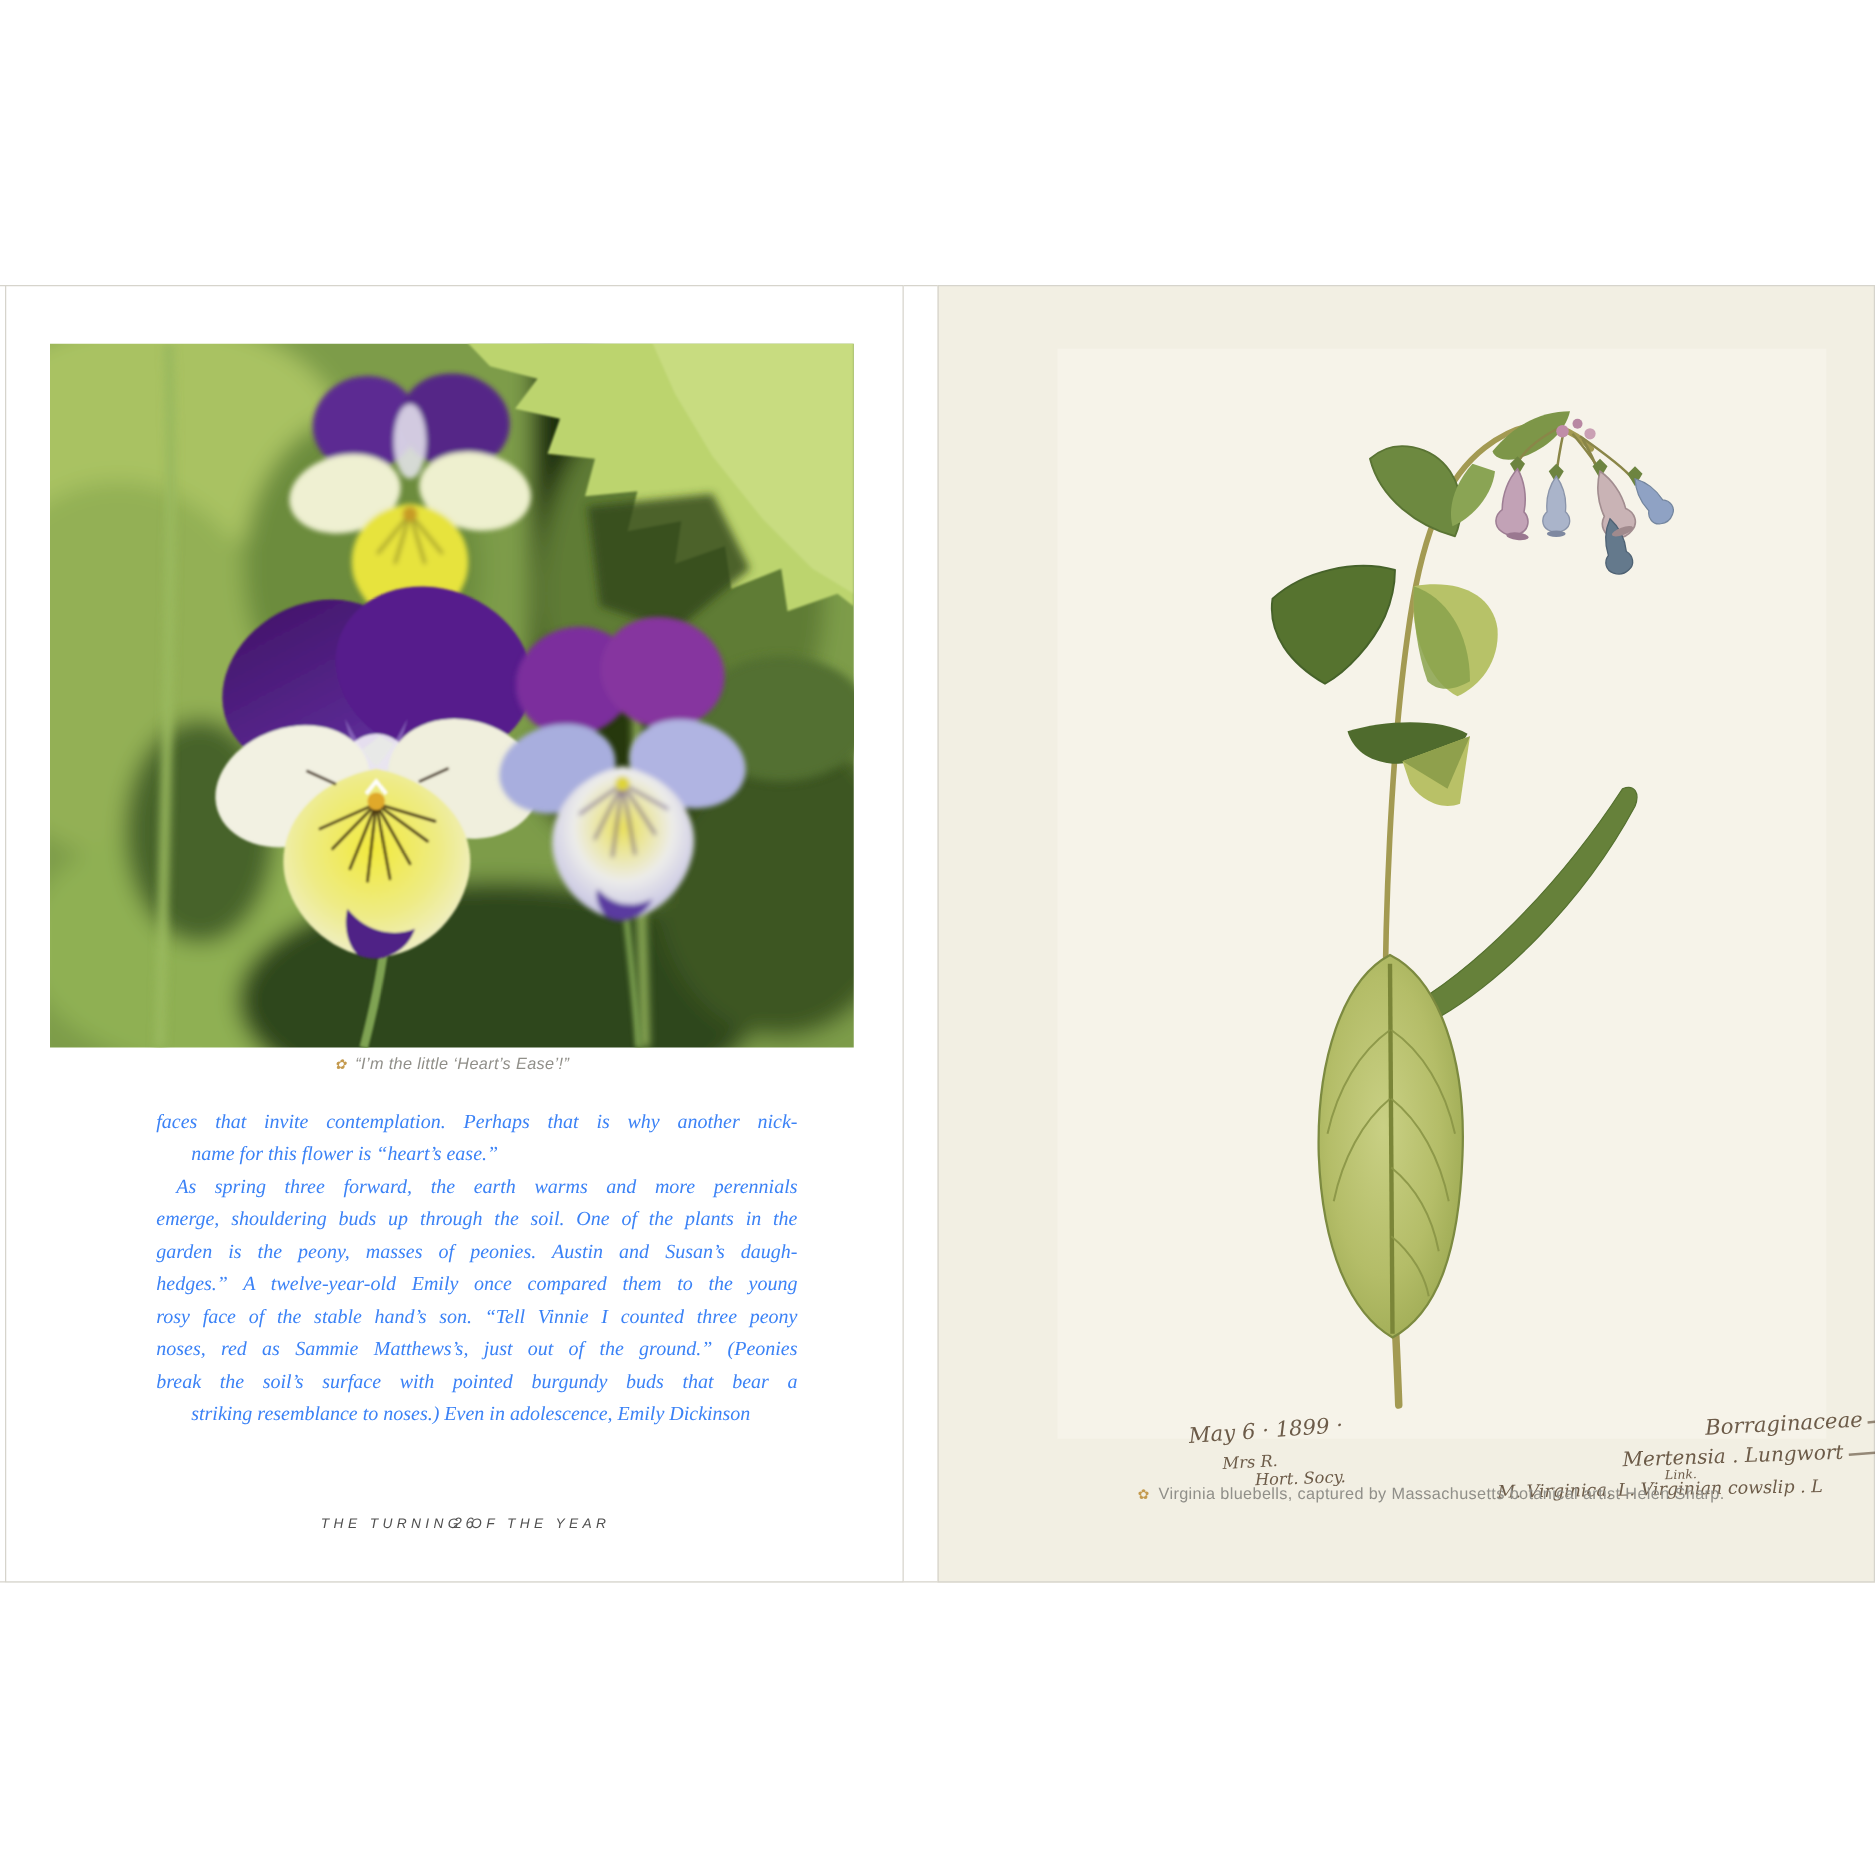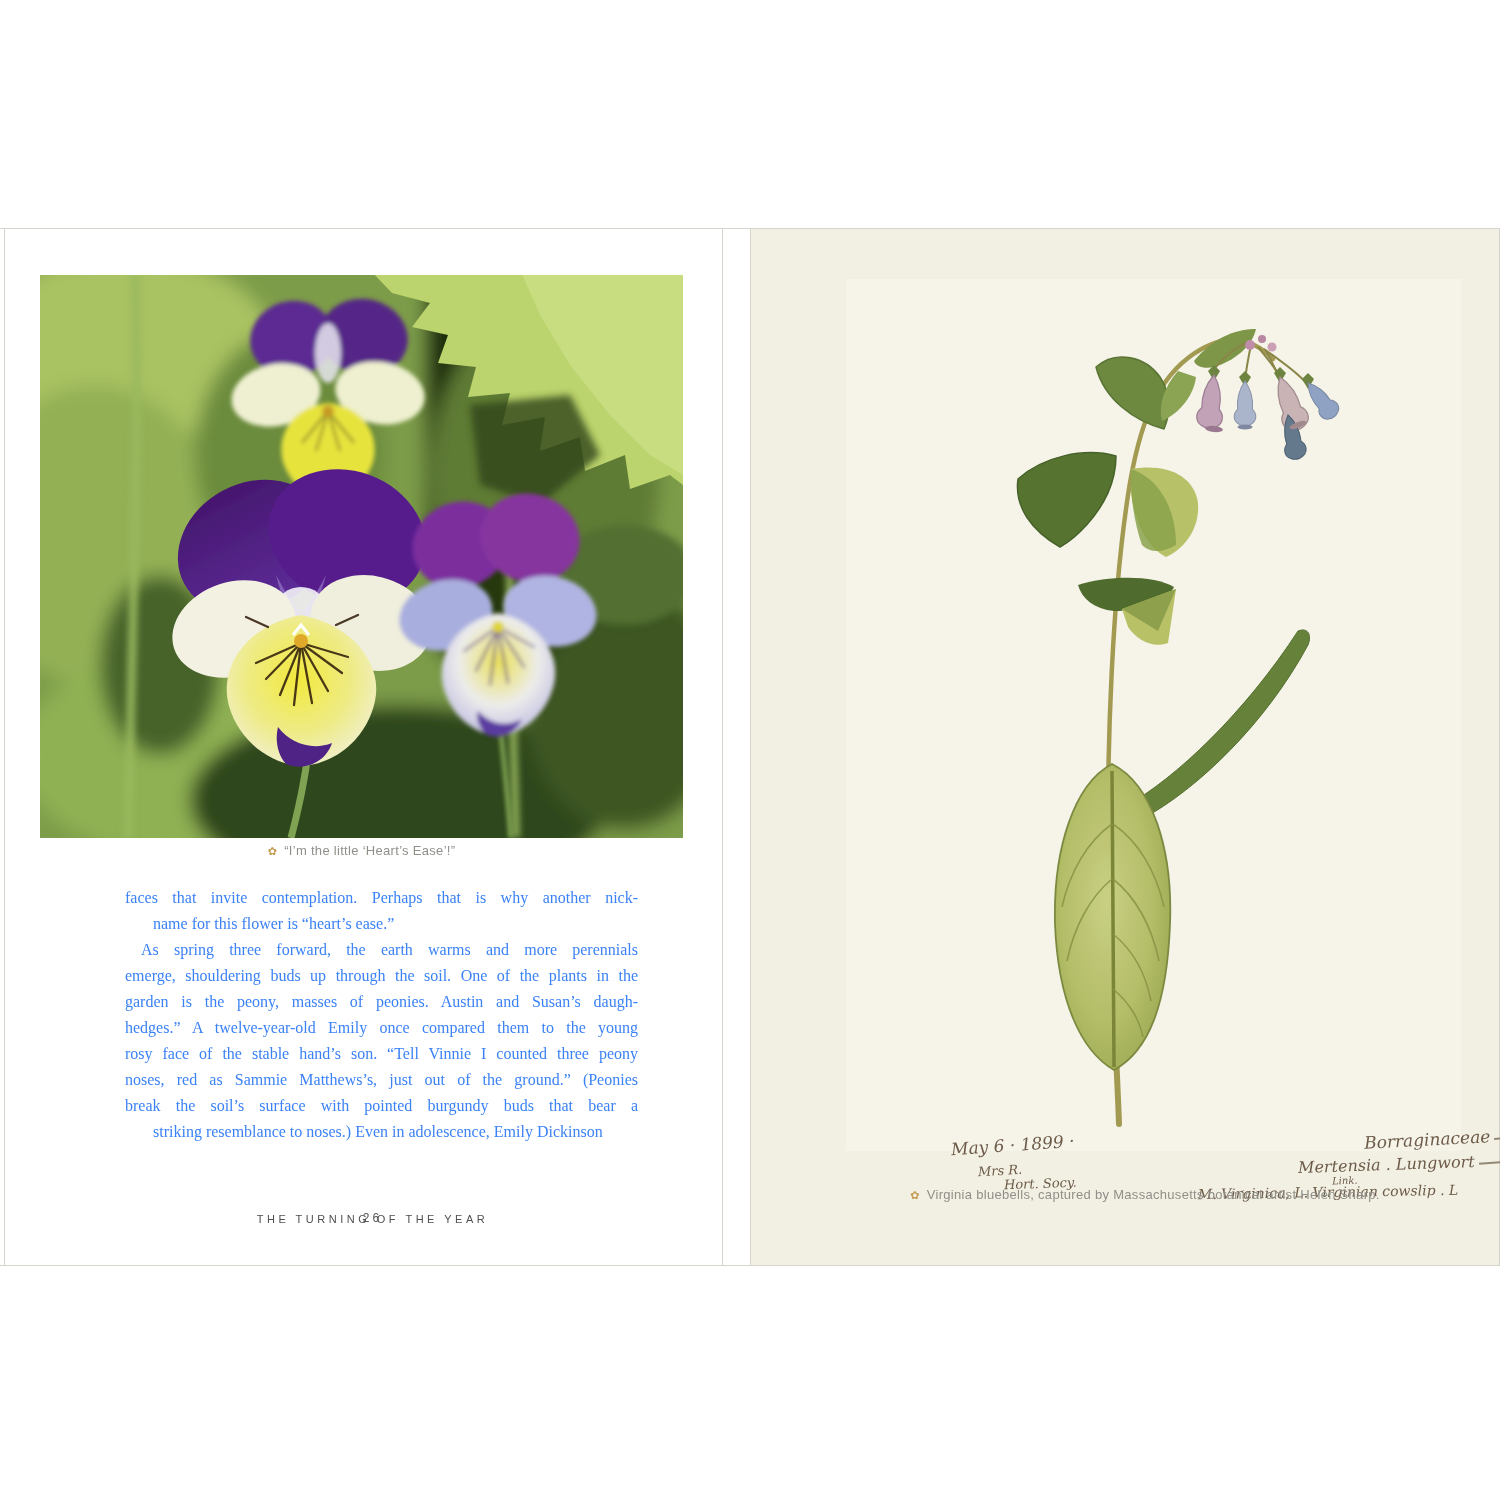--- a/index.html
+++ b/index.html
@@ -1,20 +1,20 @@
 <!DOCTYPE html>
 <html><head>
 <meta charset="utf-8">
 <style>
   html,body{margin:0;padding:0;background:#ffffff;}
   #canvas{position:relative;width:1500px;height:1500px;background:#ffffff;overflow:hidden;
           font-family:"Liberation Sans",sans-serif;}
   .hairline{position:absolute;height:1px;background:#d6d4cc;}
   .page{position:absolute;top:228px;height:1038px;box-sizing:border-box;border:1px solid #d6d4cc;}
-  #left-page{left:4px;width:719px;background:#ffffff;}
+  #left-page{left:4px;width:719px;background:#ffffff;font-style:italic;}
   #right-page{left:750px;width:750px;background:#f2efe3;}
   
   #photo{position:absolute;left:35px;top:46px;width:643px;height:563px;}
   .caption{position:absolute;text-align:center;font-size:13px;letter-spacing:.3px;color:#908f89;}
   .caption .cap-icon{color:#c49a4e;font-size:11px;margin-right:7px;}
   #left-caption{left:35px;top:614px;width:643px;}
   #body-text{position:absolute;left:120px;top:656px;width:513px;
              font-family:"Liberation Serif",serif;font-size:16px;line-height:26px;color:#3b82f6;}
   .bline{text-align:justify;text-align-last:justify;white-space:pre-wrap;}
   .bline.pend{text-align-last:left;margin-left:28px;}

